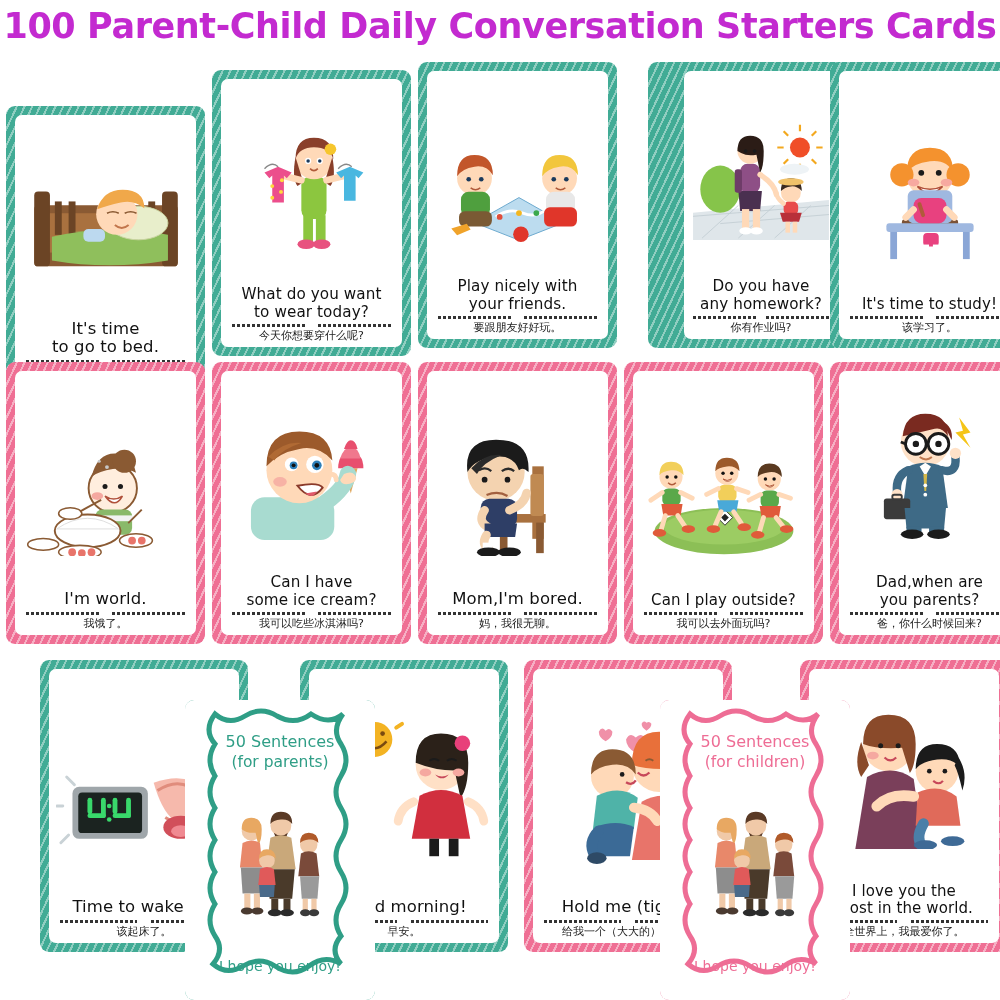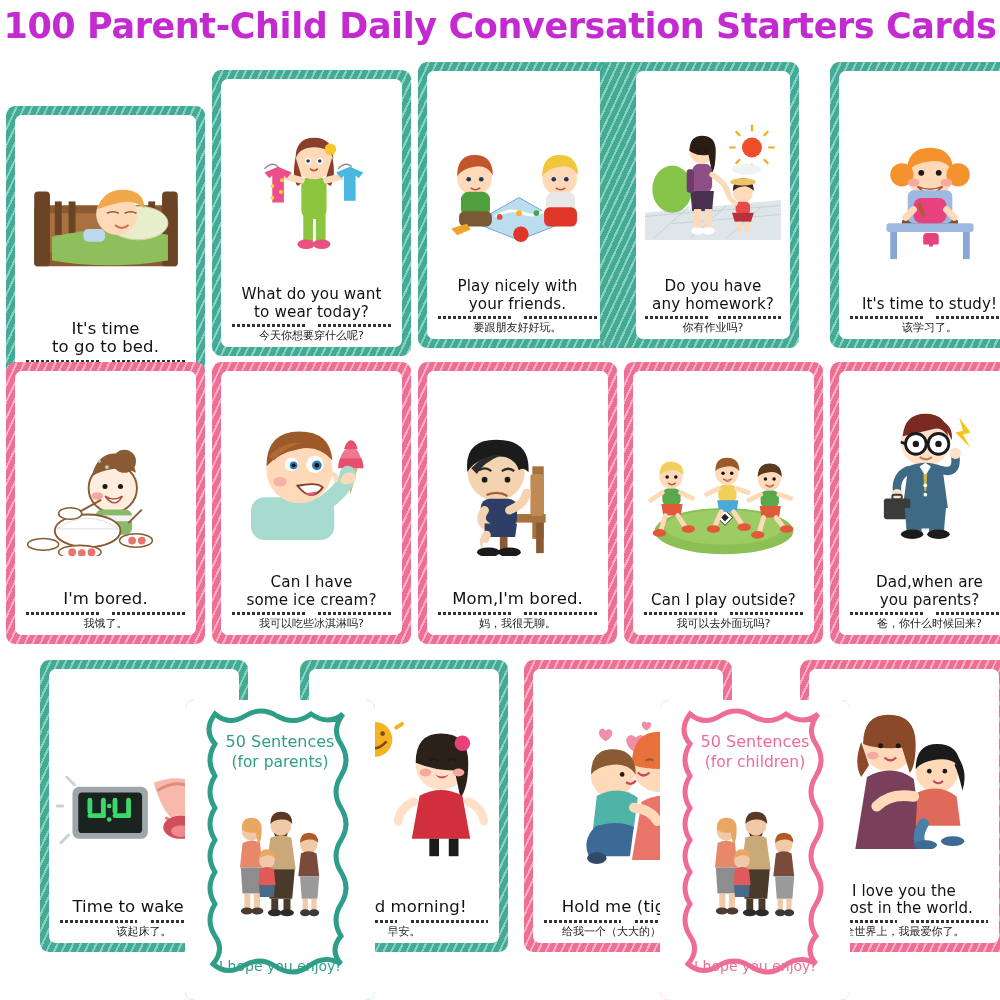--- a/index.html
+++ b/index.html
@@ -276,21 +276,21 @@
       <div class="en wide">Play nicely with
 your friends.</div>
       <div class="rules">
           <span></span>
           <span></span>
         </div>
       <div class="zh">要跟朋友好好玩。</div>
     </div>
   </div>
 
-  <div class="card teal" style="left:600px; top:62px; width:199px; height:286px;padding-left:36px;">
+  <div class="card teal" style="left:648px; top:62px; width:199px; height:286px;padding-left:36px;">
     <div class="card-inner">
       <div class="illus">
         <svg viewBox="0 0 170 130" width="166" height="126">
           <path d="M10 100 l150 -14 v44 H10z" fill="#dfe6ea"></path>
           <path d="M10 104 l150 -12" stroke="#c3ced4" stroke-width="1"></path>
           <path d="M40 112 l120 -10" stroke="#c3ced4" stroke-width="1"></path>
           <path d="M20 128 l40 -36 M60 128 l40 -36 M100 128 l40 -36" stroke="#c3ced4" stroke-width="1"></path>
           <ellipse cx="40" cy="74" rx="22" ry="26" fill="#86c44a"></ellipse>
           <circle cx="128" cy="28" r="11" fill="#f04e28"></circle>
           <g stroke="#f3a81e" stroke-width="2.4">
@@ -399,21 +399,21 @@
             <circle cx="60" cy="117" r="4" fill="#e8746a"></circle>
             <circle cx="70" cy="116" r="4" fill="#e8746a"></circle>
           <circle cx="112" cy="104" r="4" fill="#e8746a"></circle>
             <circle cx="122" cy="104" r="4" fill="#e8746a"></circle>
           <path d="M108 86 l14 -14" stroke="#8a5a33" stroke-width="2"></path>
           <circle cx="86" cy="28" r="2" fill="#c7c7c7"></circle>
             <circle cx="78" cy="22" r="1.6" fill="#c7c7c7"></circle>
         </svg>
       </div>
       <div class="qr"></div>
-      <div class="en">I'm bored.</div>
+      <div class="en">I'm world.</div>
       <div class="rules">
           <span></span>
           <span></span>
         </div>
       <div class="zh">我饿了。</div>
     </div>
   </div>
 
   <div class="card pink" style="left:212px; top:362px; width:199px; height:282px;">
     <div class="card-inner">

